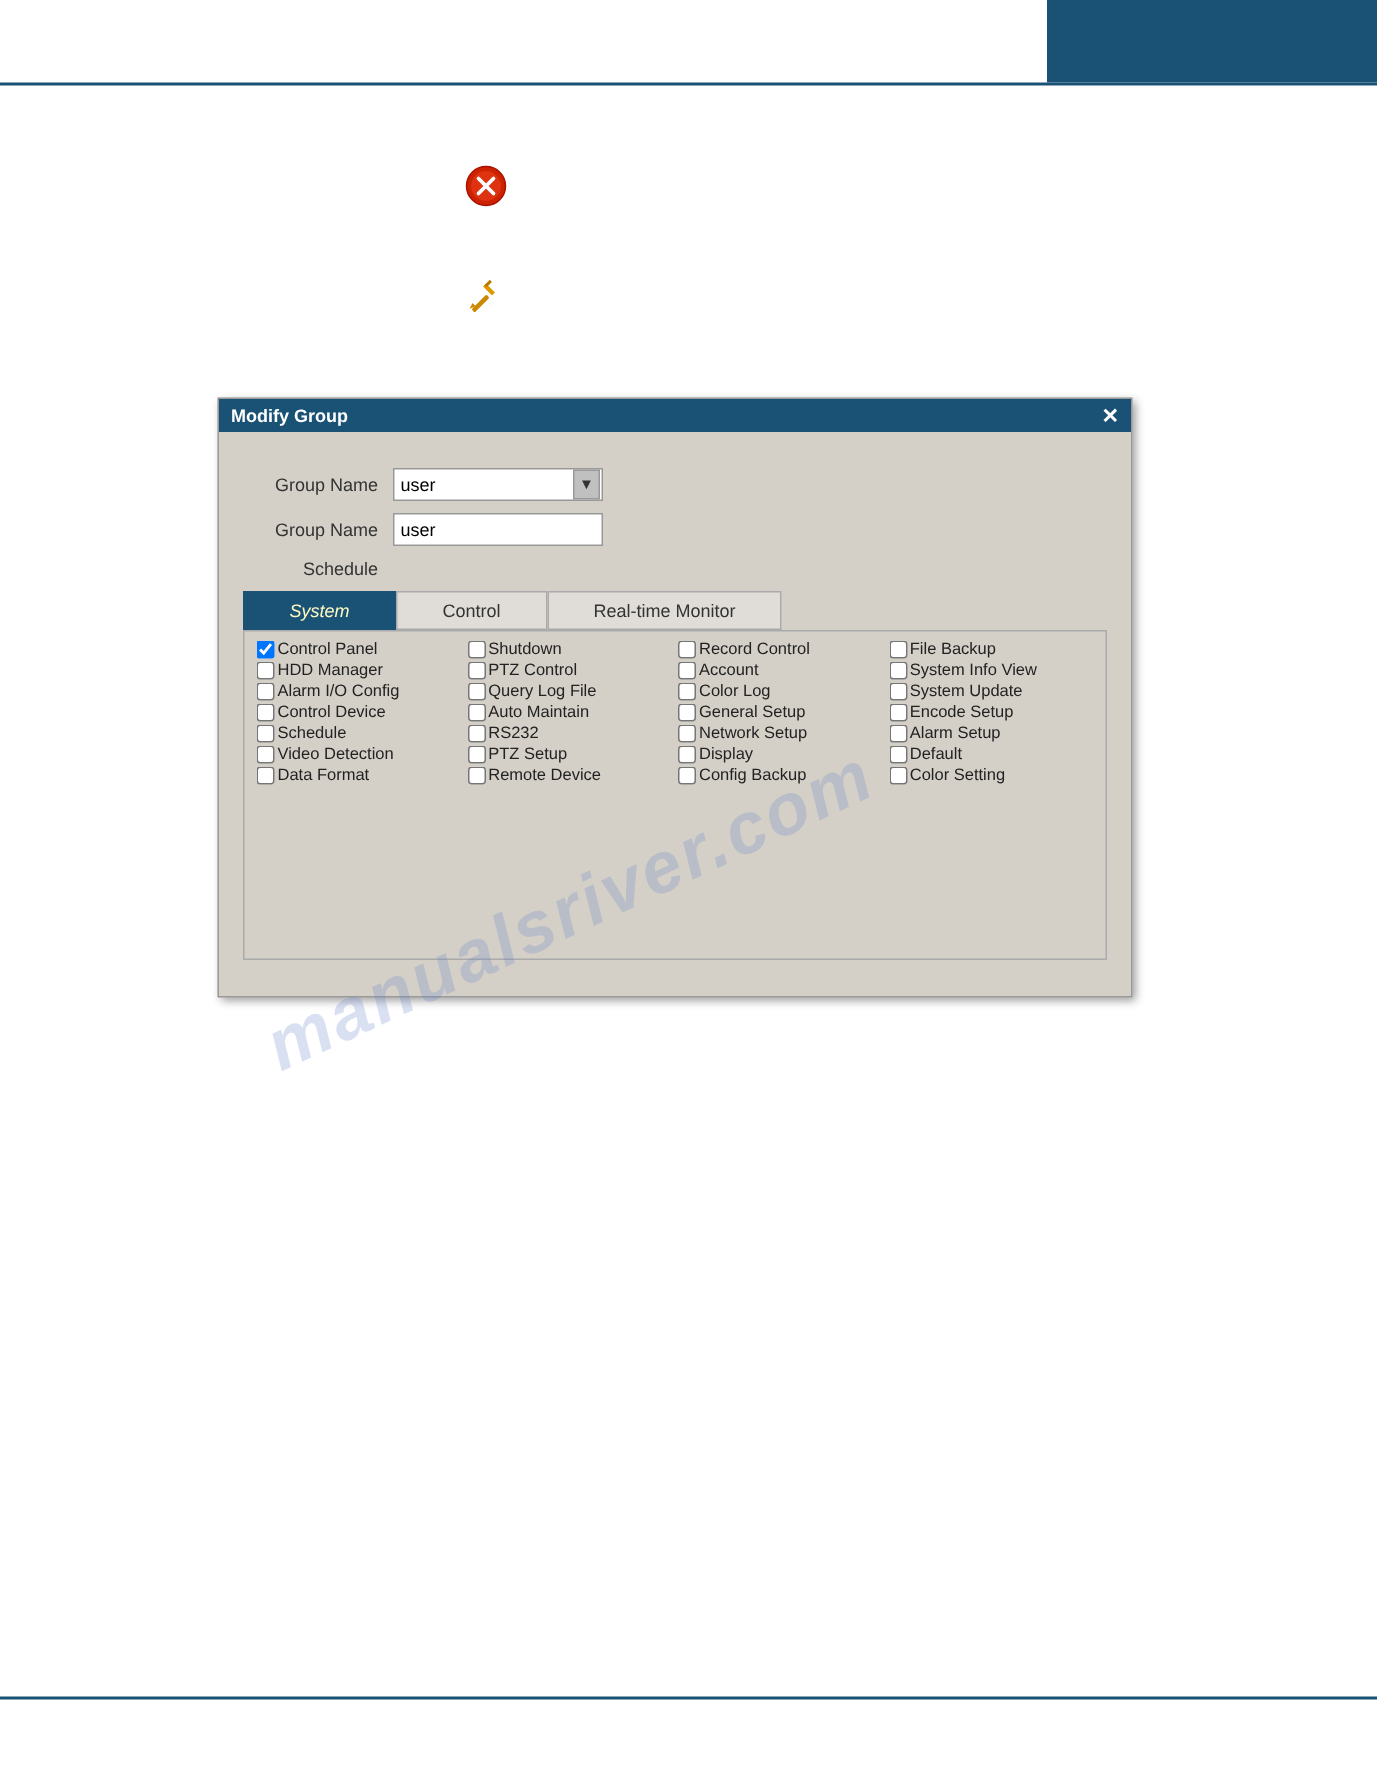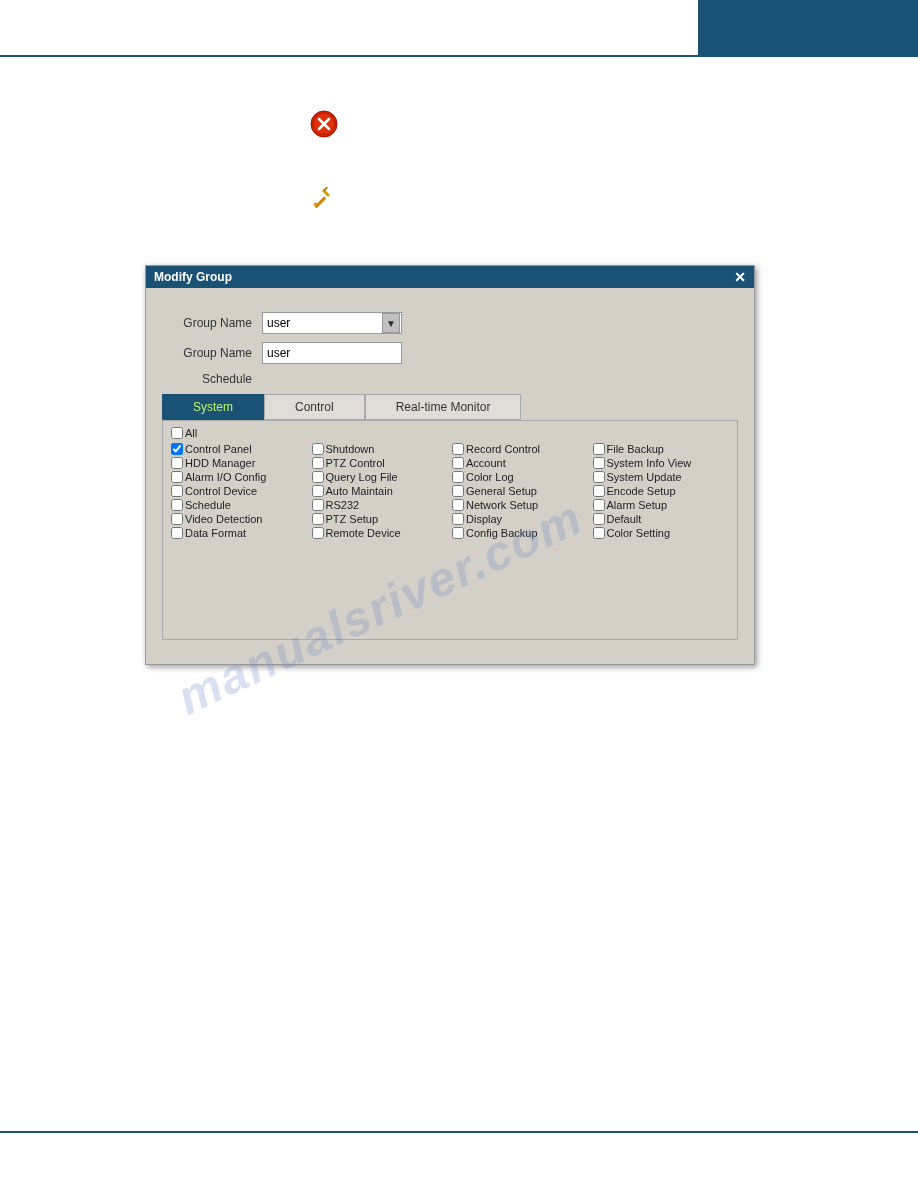--- a/index.html
+++ b/index.html
@@ -162,22 +162,23 @@
       padding: 5px 30px;
       border: 1px solid #aaa;
       cursor: pointer;
       font-size: 12px;
       background: #e0ddd8;
       color: #333;
     }
 
     .tab-btn.active {
       background: #1a5276;
-      color: #bef264;
+      color: #fef9c3;
       border-color: #1a5276;
+      font-style: italic;
     }
 
     
     .permissions-box {
       border: 1px solid #aaa;
       background: #d4d0c8;
       padding: 6px 8px;
       height: 220px;
       overflow-y: auto;
       position: relative;
@@ -297,26 +298,20 @@
     </div>
 
     <div class="tabs-bar">
       <button class="tab-btn active">System</button>
       <button class="tab-btn">Control</button>
       <button class="tab-btn">Real-time Monitor</button>
     </div>
 
     <div class="permissions-box">
 
-      <div class="perm-all-row">
-        <label class="perm-item">
-          <input type="checkbox" style="">
-          <span>All</span>
-        </label>
-      </div>
 
       <div class="perm-grid">
         <label class="perm-item">
           <input type="checkbox" checked="" style="">
           <span>Control Panel</span>
         </label>
         <label class="perm-item">
           <input type="checkbox" style="">
           <span>Shutdown</span>
         </label>

